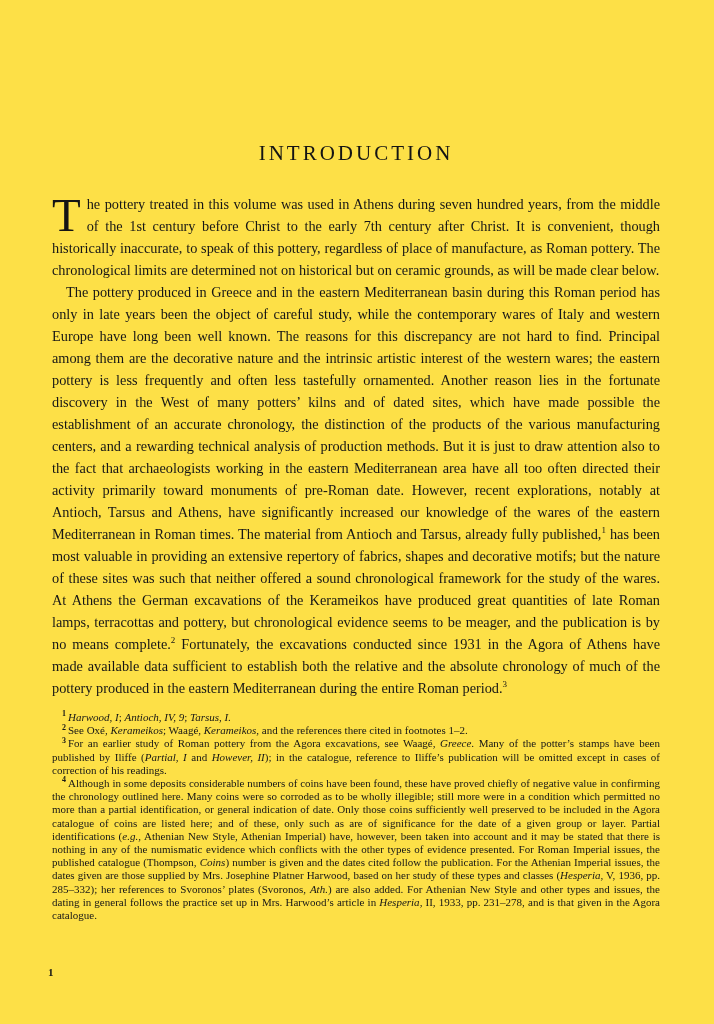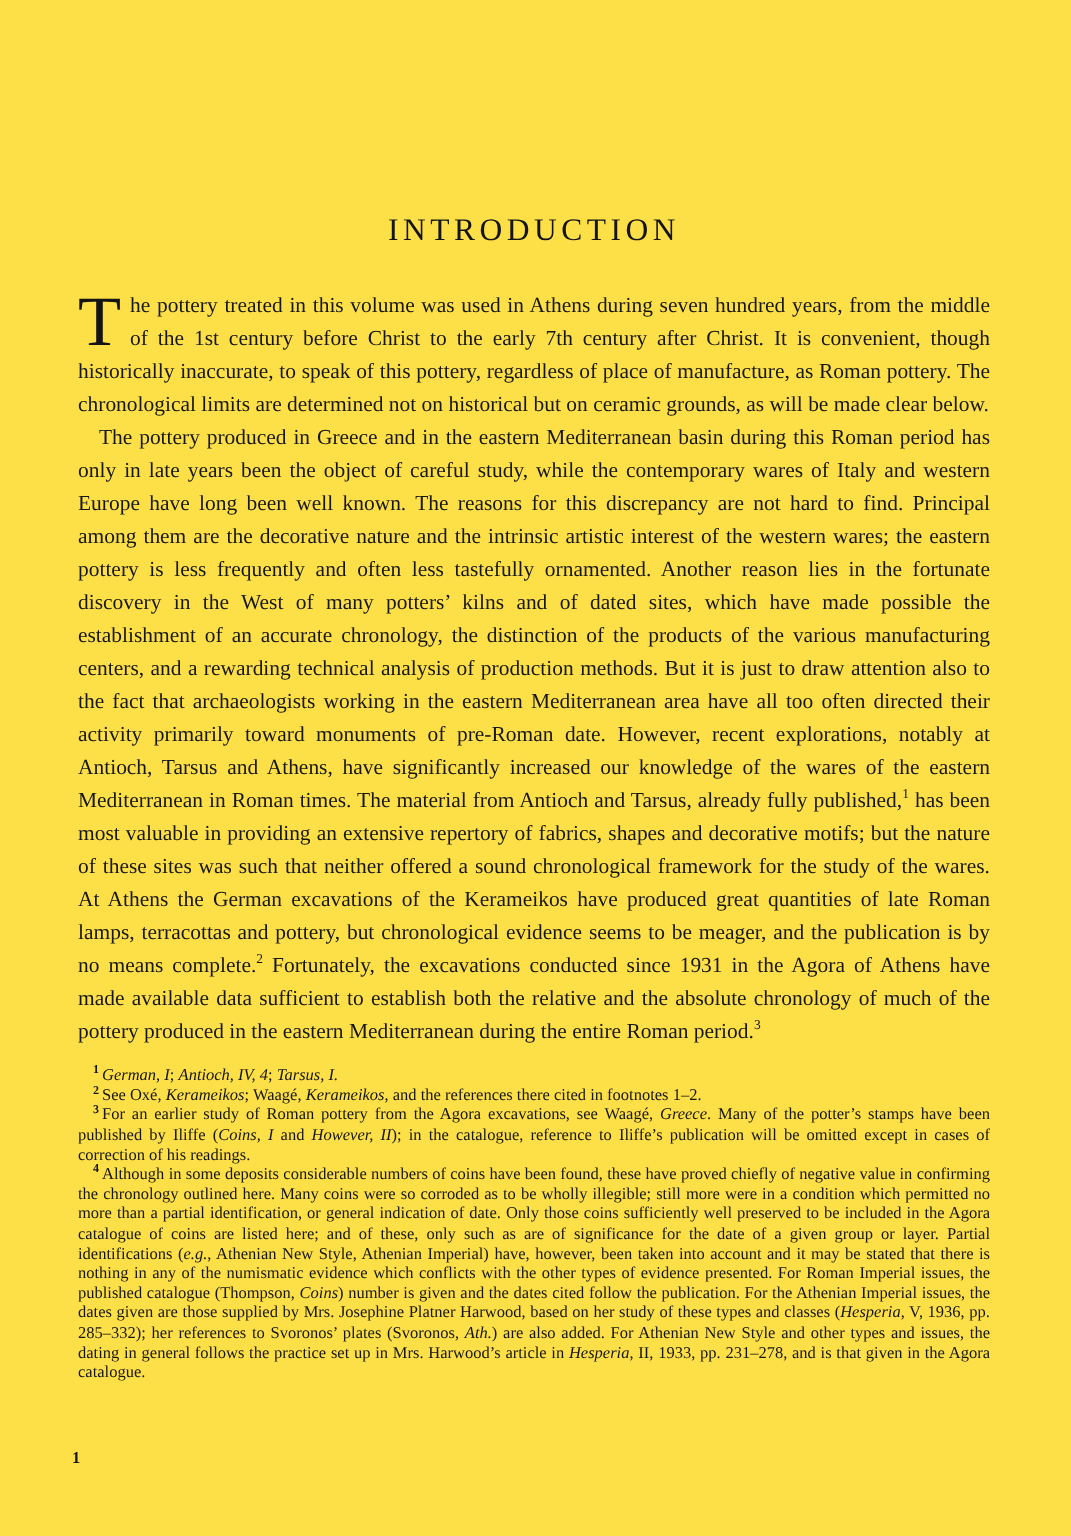--- a/index.html
+++ b/index.html
@@ -78,19 +78,19 @@
 </head>
 <body>
 
 <div class="page">
   <h1 class="title">INTRODUCTION</h1>
   <div class="body-text" id="body-text">
       <p class="dropcap-paragraph"><span class="dropcap">T</span><span>he pottery treated in this volume was used in Athens during seven hundred years, from the middle of the 1st century before Christ to the early 7th century after Christ. It is convenient, though historically inaccurate, to speak of this pottery, regardless of place of manufacture, as Roman pottery. The chronological limits are determined not on historical but on ceramic grounds, as will be made clear below.</span></p>
       <p class="paragraph"><span>The pottery produced in Greece and in the eastern Mediterranean basin during this Roman period has only in late years been the object of careful study, while the contemporary wares of Italy and western Europe have long been well known. The reasons for this discrepancy are not hard to find. Principal among them are the decorative nature and the intrinsic artistic interest of the western wares; the eastern pottery is less frequently and often less tastefully ornamented. Another reason lies in the fortunate discovery in the West of many potters’ kilns and of dated sites, which have made possible the establishment of an accurate chronology, the distinction of the products of the various manufacturing centers, and a rewarding technical analysis of production methods. But it is just to draw attention also to the fact that archaeologists working in the eastern Mediterranean area have all too often directed their activity primarily toward monuments of pre-Roman date. However, recent explorations, notably at Antioch, Tarsus and Athens, have significantly increased our knowledge of the wares of the eastern Mediterranean in Roman times. The material from Antioch and Tarsus, already fully published,</span><sup class="fn-ref">1</sup><span> has been most valuable in providing an extensive repertory of fabrics, shapes and decorative motifs; but the nature of these sites was such that neither offered a sound chronological framework for the study of the wares. At Athens the German excavations of the Kerameikos have produced great quantities of late Roman lamps, terracottas and pottery, but chronological evidence seems to be meager, and the publication is by no means complete.</span><sup class="fn-ref">2</sup><span> Fortunately, the excavations conducted since 1931 in the Agora of Athens have made available data sufficient to establish both the relative and the absolute chronology of much of the pottery produced in the eastern Mediterranean during the entire Roman period.</span><sup class="fn-ref">3</sup></p>
     </div>
   <div class="footnotes" id="footnotes">
-      <p><sup class="fn-marker">1</sup><i>German, I</i><span>; </span><i>Antioch, IV, 4</i><span>; </span><i>Tarsus, I.</i></p>
+      <p><sup class="fn-marker">1</sup><i>Harwood, I</i><span>; </span><i>Antioch, IV, 9</i><span>; </span><i>Tarsus, I.</i></p>
       <p><sup class="fn-marker">2</sup><span>See Oxé, </span><i>Kerameikos</i><span>; Waagé, </span><i>Kerameikos</i><span>, and the references there cited in footnotes 1–2.</span></p>
-      <p><sup class="fn-marker">3</sup><span>For an earlier study of Roman pottery from the Agora excavations, see Waagé, </span><i>Greece</i><span>. Many of the potter’s stamps have been published by Iliffe (</span><i>Coins, I</i><span> and </span><i>However, II</i><span>); in the catalogue, reference to Iliffe’s publication will be omitted except in cases of correction of his readings.</span></p>
+      <p><sup class="fn-marker">3</sup><span>For an earlier study of Roman pottery from the Agora excavations, see Waagé, </span><i>Greece</i><span>. Many of the potter’s stamps have been published by Iliffe (</span><i>Partial, I</i><span> and </span><i>However, II</i><span>); in the catalogue, reference to Iliffe’s publication will be omitted except in cases of correction of his readings.</span></p>
       <p><sup class="fn-marker">4</sup><span>Although in some deposits considerable numbers of coins have been found, these have proved chiefly of negative value in confirming the chronology outlined here. Many coins were so corroded as to be wholly illegible; still more were in a condition which permitted no more than a partial identification, or general indication of date. Only those coins sufficiently well preserved to be included in the Agora catalogue of coins are listed here; and of these, only such as are of significance for the date of a given group or layer. Partial identifications (</span><i>e.g.</i><span>, Athenian New Style, Athenian Imperial) have, however, been taken into account and it may be stated that there is nothing in any of the numismatic evidence which conflicts with the other types of evidence presented. For Roman Imperial issues, the published catalogue (Thompson, </span><i>Coins</i><span>) number is given and the dates cited follow the publication. For the Athenian Imperial issues, the dates given are those supplied by Mrs. Josephine Platner Harwood, based on her study of these types and classes (</span><i>Hesperia</i><span>, V, 1936, pp. 285–332); her references to Svoronos’ plates (Svoronos, </span><i>Ath.</i><span>) are also added. For Athenian New Style and other types and issues, the dating in general follows the practice set up in Mrs. Harwood’s article in </span><i>Hesperia</i><span>, II, 1933, pp. 231–278, and is that given in the Agora catalogue.</span></p>
     </div>
   <div class="page-number">1</div>
 </div>
 
 </body></html>

